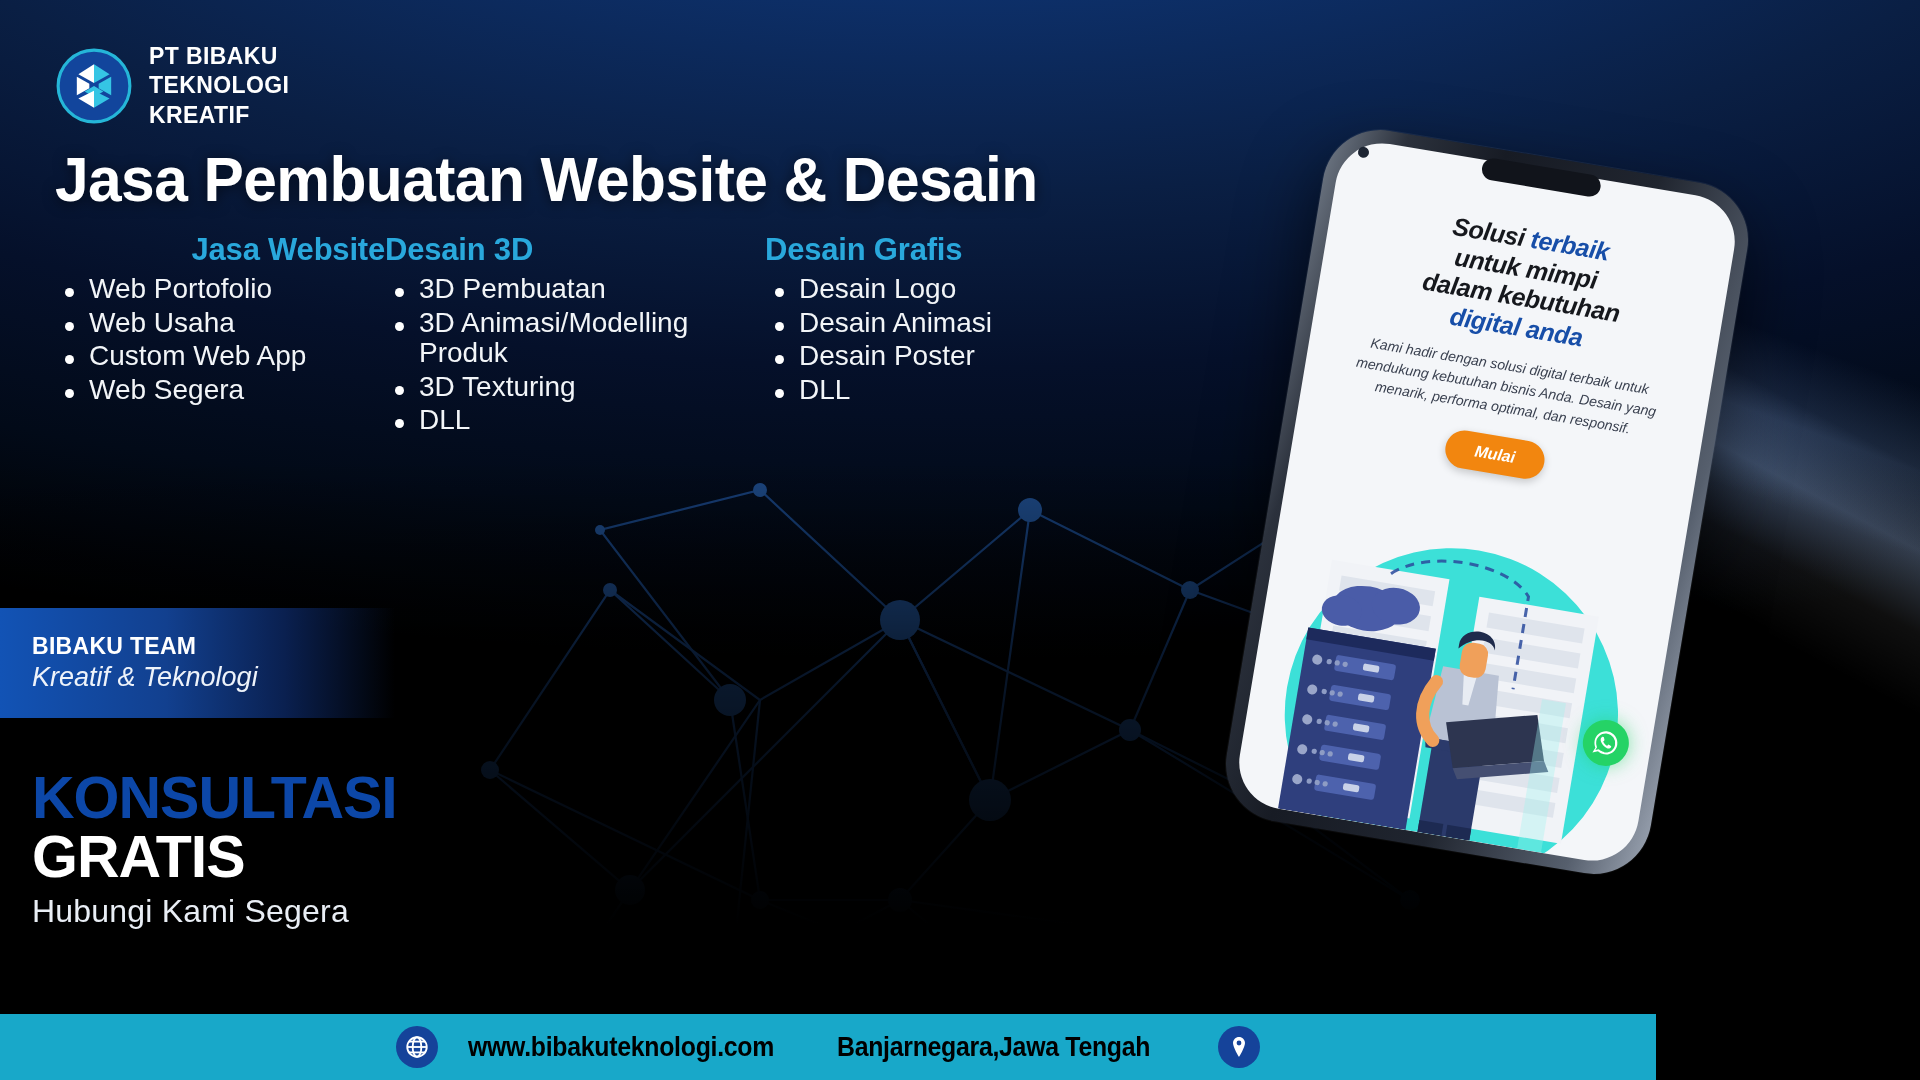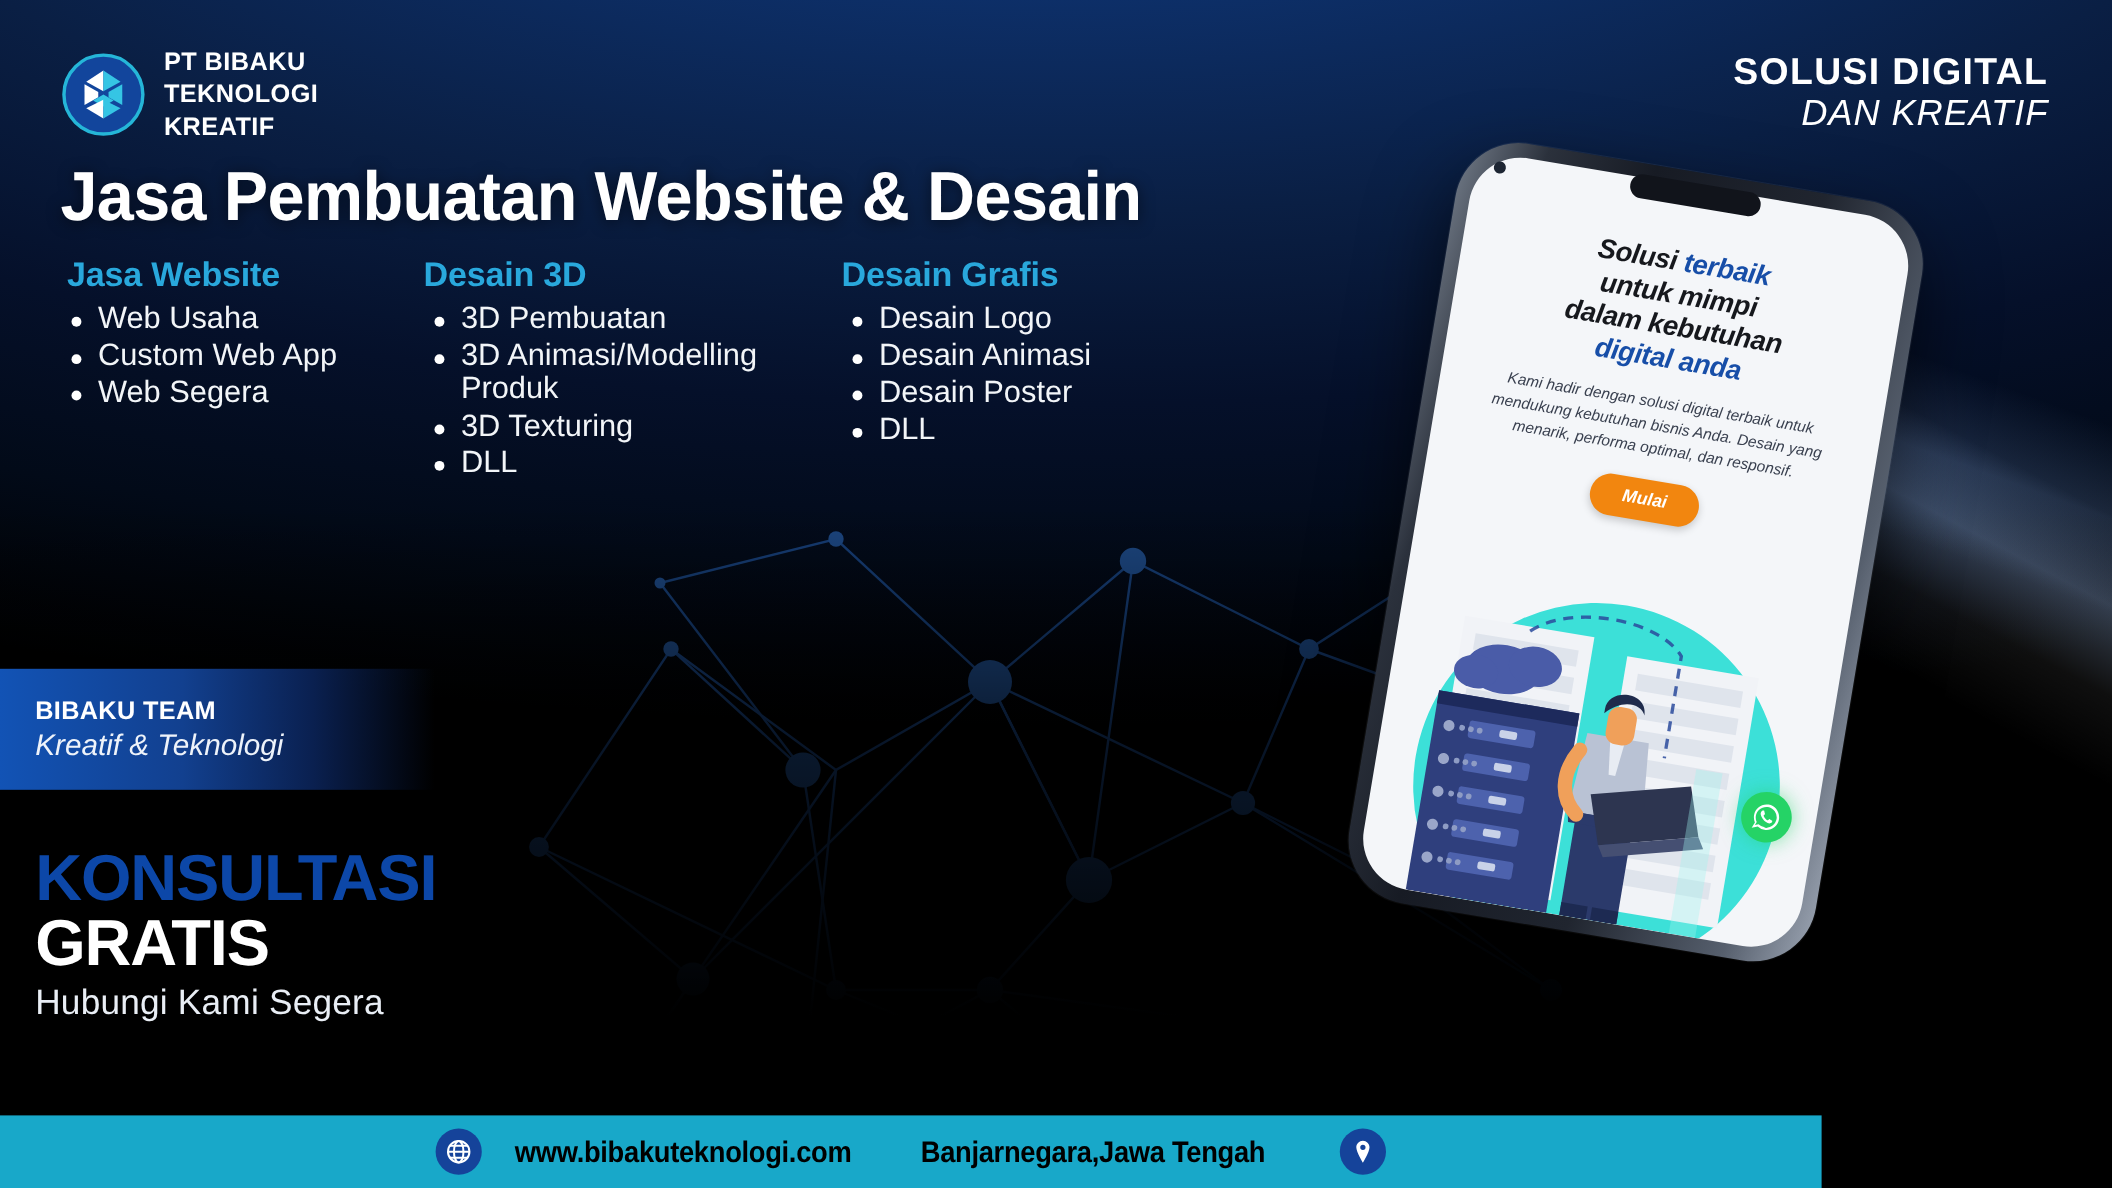--- a/index.html
+++ b/index.html
@@ -57,21 +57,21 @@
     text-shadow:0 2px 14px rgba(0,0,0,.55);
   }
 
   
   .services { position:absolute; left:55px; top:232px; display:flex; gap:0; }
   .svc-col { }
   .svc-col.c1 { width:330px; }
   .svc-col.c2 { width:380px; }
   .svc-col.c3 { width:360px; }
   .svc-title { color:#29a8dc; font-size:31px; font-weight:bold; margin-bottom:6px; letter-spacing:-.2px; }
-  .svc-col.c1 .svc-title { padding-left:6px; }
+  .svc-col.c1 .svc-title { padding-left:6px;text-align:right; }
   .svc-list { list-style:none; }
   .svc-list li {
     color:#f2f5f8; font-size:28px; line-height:1.09;
     padding-left:34px; position:relative; margin-bottom:3px; font-weight:300;
   }
   .svc-list li::before{
     content:""; position:absolute; left:10px; top:14px;
     width:9px; height:9px; border-radius:50%; background:#ffffff;
   }
   .svc-list li.wrap::before{ top:14px; }
@@ -209,32 +209,29 @@
         <path d="M50 50 L62 57 L50 64 L38 57 Z" fill="#35c5e4"></path>
         <path d="M30 66 L50 78 L50 56 Z" fill="#ffffff"></path>
         <path d="M70 66 L50 78 L50 56 Z" fill="#35c5e4"></path>
       </g>
     </svg>
     <div class="brand-name">PT BIBAKU
 TEKNOLOGI
 KREATIF</div>
   </div>
 
-  <div class="tagline">
-    <div class="tagline-1">SOLUSI DIGITAL</div>
-    <div class="tagline-2">DAN KREATIF</div>
-  </div>
 
   <div class="headline">Jasa Pembuatan Website &amp; Desain</div>
 
   <div class="services">
 
     <div class="svc-col c1">
       <div class="svc-title">Jasa Website</div>
       <ul class="svc-list">
+        <li>Web Portofolio</li>
         <li>Web Usaha</li>
         <li>Custom Web App</li>
         <li>Web Segera</li>
       </ul>
     </div>
 
     <div class="svc-col c2">
       <div class="svc-title">Desain 3D</div>
       <ul class="svc-list">
         <li>3D Pembuatan</li>

